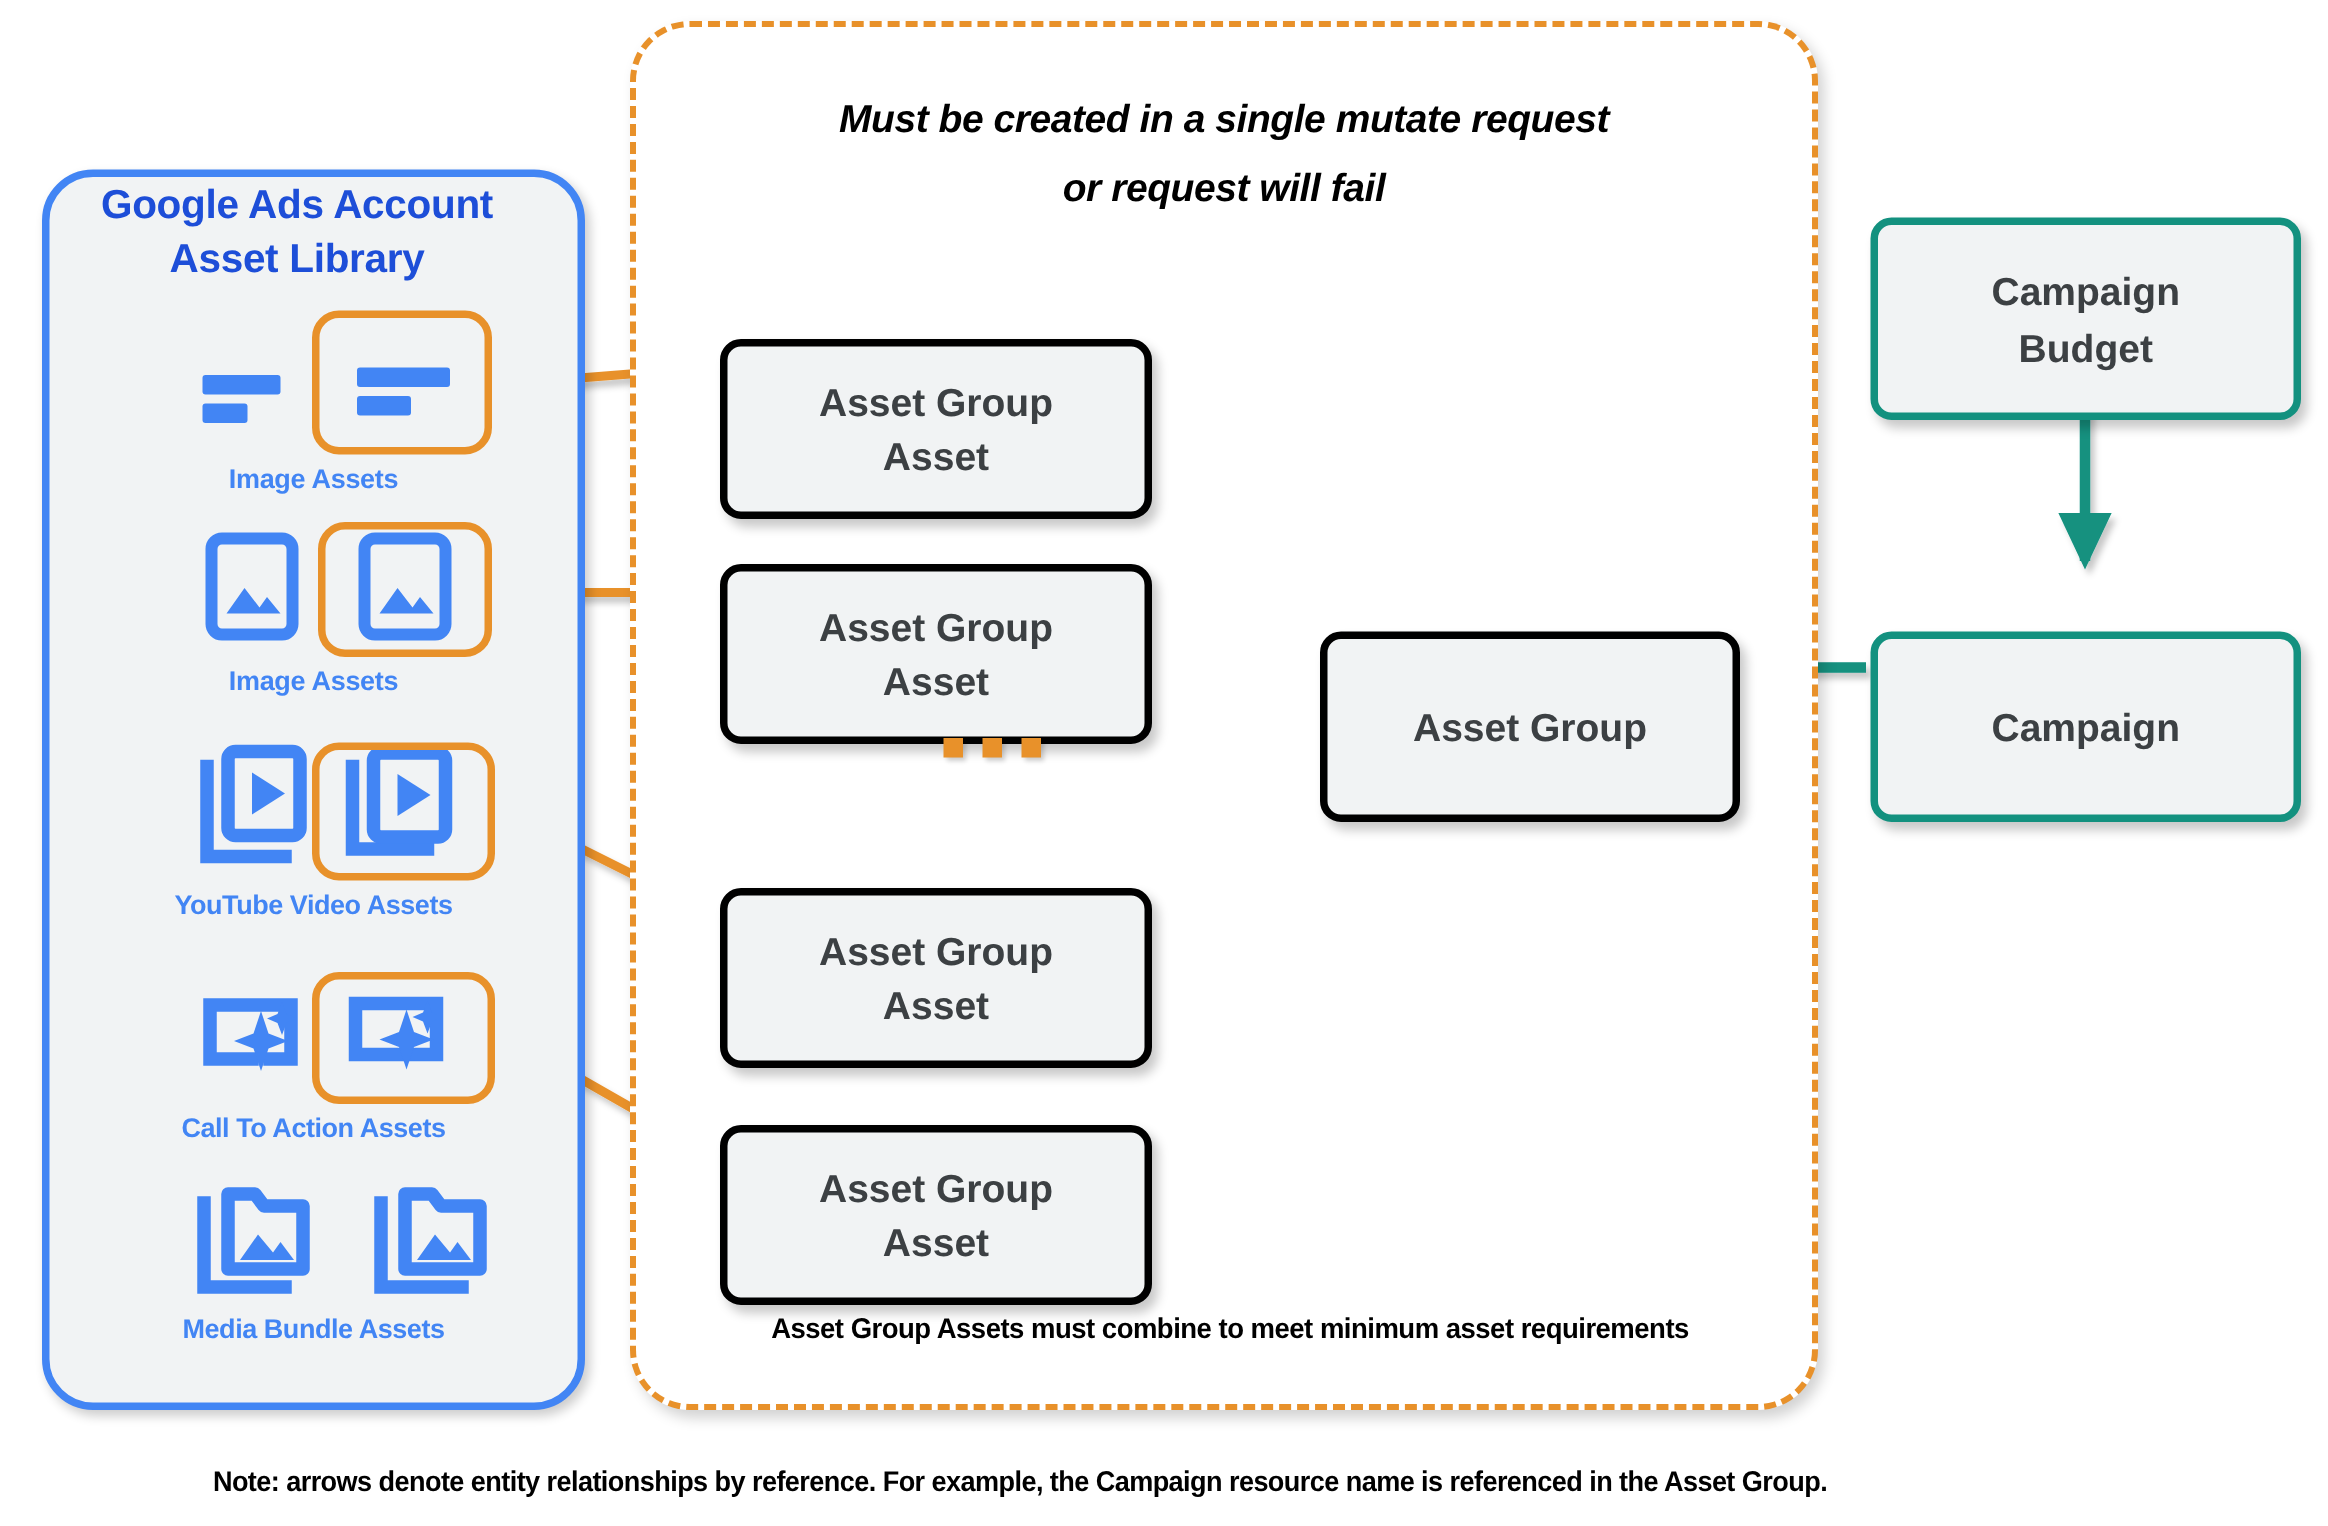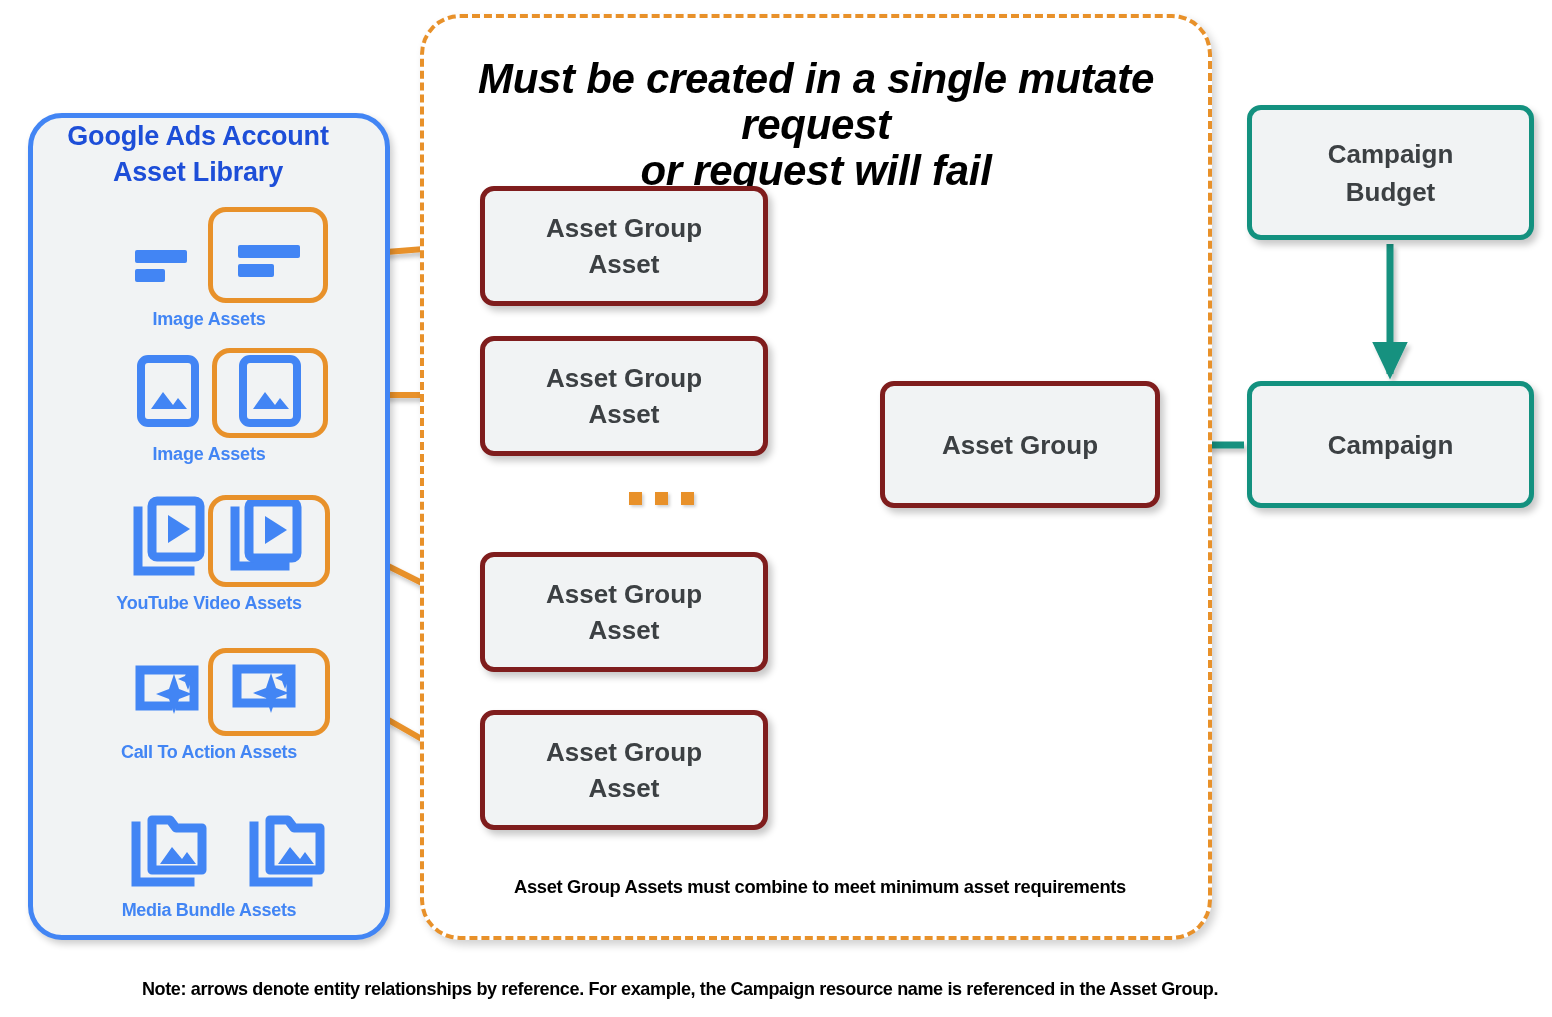--- a/index.html
+++ b/index.html
@@ -25,44 +25,44 @@
     white-space:pre-line;
   }
 
   .dashbox{
     left:420px;top:14px;width:792px;height:926px;
     background:#ffffff;border:4px dashed #e8912a;border-radius:40px;
     box-shadow:4px 5px 9px rgba(0,0,0,.18);
   }
   .dash-title{
     position:absolute;left:440px;top:56px;width:752px;text-align:center;
-    color:#000;font-size:42px;font-weight:700;font-style:italic;
+    color:#000;font-size:26px;font-weight:700;font-style:italic;
     line-height:46px;white-space:pre-line;letter-spacing:-.3px;
   }
   .dash-foot{
     position:absolute;left:440px;top:876px;width:760px;text-align:center;
     color:#000;font-size:19px;font-weight:700;letter-spacing:-.35px;
     transform:scaleX(.965);transform-origin:center;
   }
 
   .note{
     position:absolute;left:0;top:978px;width:1360px;text-align:center;
     color:#000;font-size:19px;font-weight:700;letter-spacing:-.4px;
     transform:scaleX(.95);transform-origin:center;
   }
 
   
   .node{
     position:absolute;box-sizing:border-box;background:#f1f3f4;
     display:flex;align-items:center;justify-content:center;text-align:center;
     color:#3c4043;font-weight:700;border-radius:14px;
     box-shadow:4px 5px 7px rgba(0,0,0,.22);
-    white-space:pre-line;line-height:36px;
-  }
-  .node.orange{border:5px solid #7f1d1d;}
+    white-space:pre-line;line-height:36px;margin-top:40px;
+  }
+  .node.orange{border:5px solid #000000;}
   .node.teal{border:5px solid #13917f;}
 
   .aga{left:480px;width:288px;height:120px;font-size:26px;}
   .aga1{top:186px;}
   .aga2{top:336px;}
   .aga3{top:552px;}
   .aga4{top:710px;}
 
   .assetgroup{left:880px;top:381px;width:280px;height:127px;font-size:26px;}
   .campbudget{left:1247px;top:105px;width:287px;height:135px;font-size:26px;line-height:38px;}
@@ -204,21 +204,21 @@
         <svg width="112" height="78" viewBox="0 0 112 78">
           <path d="M24 16 L24 50 L52 50 M24 16 L78 16 L78 50 L64 50" fill="none" stroke="#4285f4" stroke-width="9" stroke-linecap="square"></path>
           <path d="M58 20 L63 35 L76 40 L63 45 L58 60 L53 45 L40 40 L53 35 Z" fill="#4285f4"></path>
           <path d="M72 14 L75 22 L82 25 L75 28 L72 36 L69 28 L62 25 L69 22 Z" fill="#4285f4"></path>
         </svg>
       </span>
     </div>
     <div class="asset-label wide">Call To Action Assets</div>
   </div>
 
-  <div class="asset-row" style="top:814px;">
+  <div class="asset-row" style="top:790px;">
     <div class="asset-icons" style="height:80px;">
       <span class="ic" style="left:98px;">
         <svg width="88" height="80" viewBox="0 0 88 80">
           <path d="M10 12 L10 68 L64 68" fill="none" stroke="#4285f4" stroke-width="9" stroke-linecap="square"></path>
           <path d="M26 6 L44 6 L50 14 L76 14 L76 56 L26 56 Z" fill="none" stroke="#4285f4" stroke-width="9" stroke-linejoin="round"></path>
           <path d="M34 50 L46 33 L56 45 L61 38 L70 50 Z" fill="#4285f4"></path>
         </svg>
       </span>
       <span class="ic" style="left:216px;">
         <svg width="88" height="80" viewBox="0 0 88 80">

